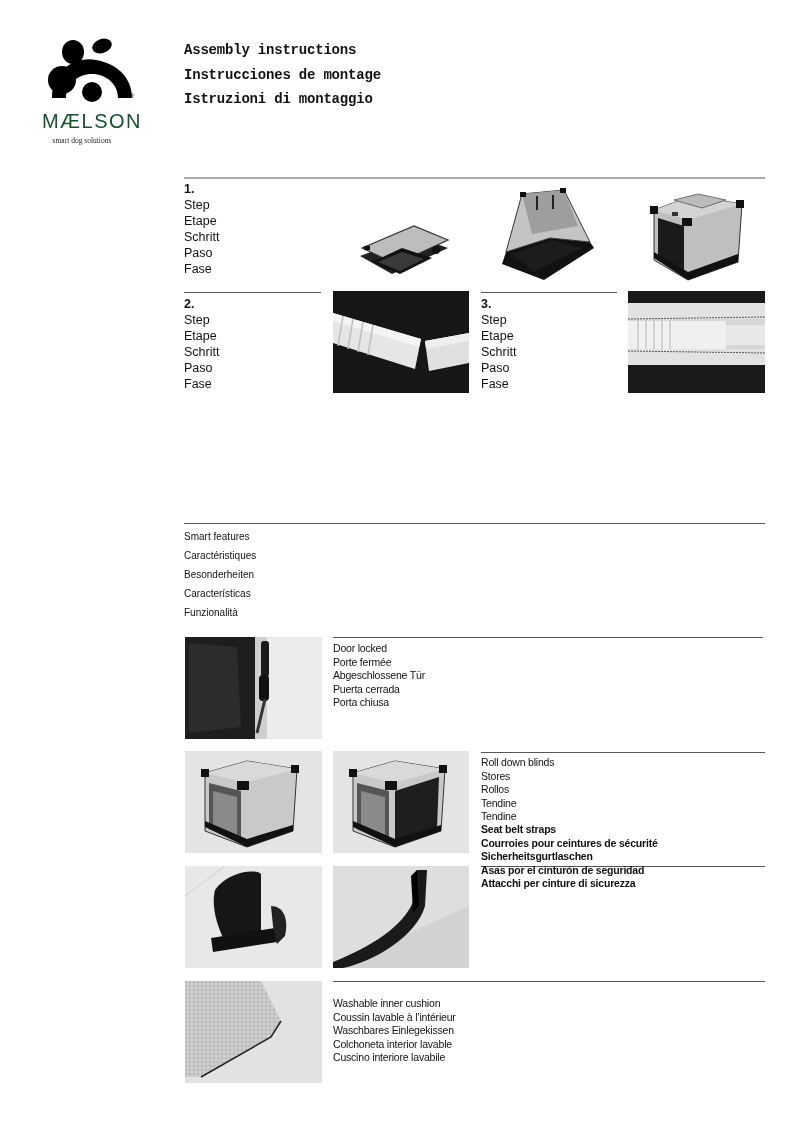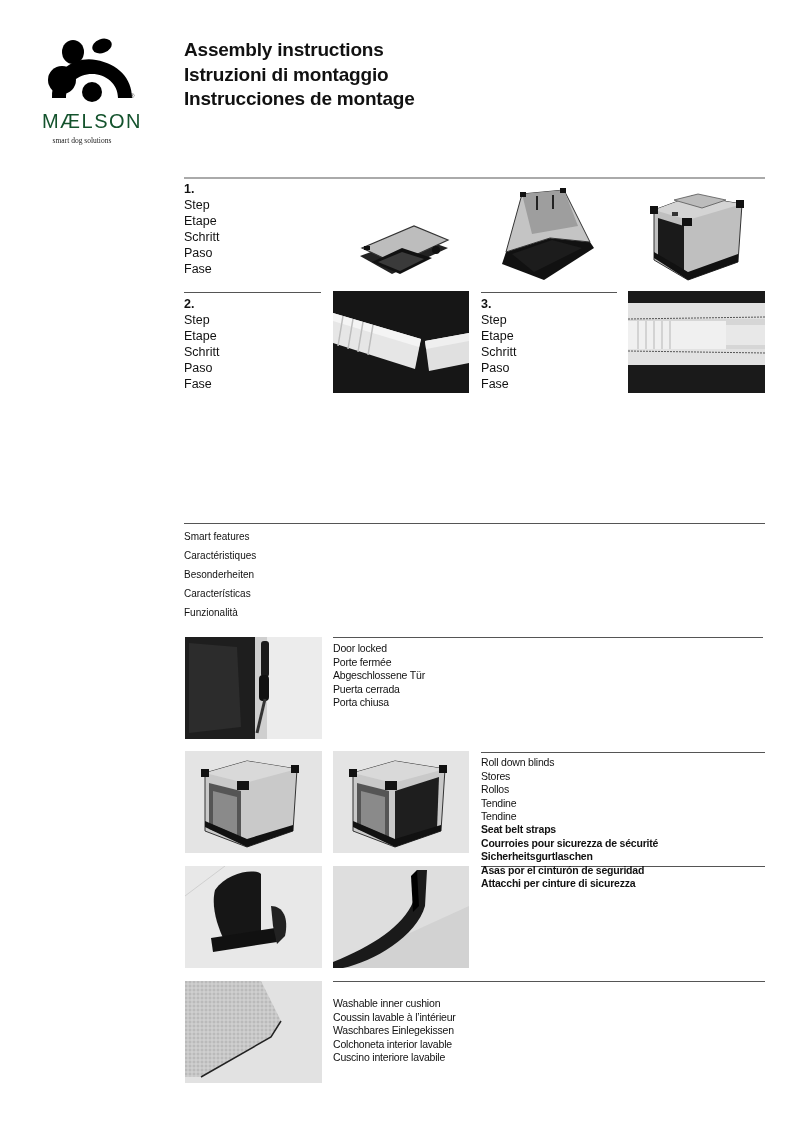--- a/index.html
+++ b/index.html
@@ -3,21 +3,21 @@
 <meta charset="utf-8">
 <style>
   html, body { margin: 0; padding: 0; background: #ffffff; }
   body { width: 802px; height: 1134px; position: relative; overflow: hidden;
          font-family: "DejaVu Sans Condensed", "Liberation Sans Narrow", "Liberation Sans", sans-serif; color: #111; }
   .abs { position: absolute; }
   .logo { left: 40px; top: 38px; width: 104px; height: 110px; }
   .logo svg { display: block; }
   .brand { left: 40px; top: 110px; width: 104px; text-align: center; font-size: 20px; letter-spacing: 1.5px; font-family: "Liberation Sans", sans-serif; color: #14532d; }
   .tagline { left: 30px; top: 136px; width: 104px; text-align: center; font-size: 7.5px; font-family: Liberation Serif, serif; color: #222; }
-  .title { left: 184px; top: 38px; font-size: 19px; line-height: 24.5px; font-weight: bold; font-family: Liberation Sans, sans-serif; letter-spacing: -0.2px; }
+  .title { left: 184px; top: 38px; font-size: 14px; line-height: 24.5px; font-weight: bold; font-family: Liberation Mono, monospace; letter-spacing: -0.2px; }
   .title div { white-space: nowrap; }
   .rule { position: absolute; height: 0; border-top: 1px solid #555; }
   .rule.light { border-top: 2px solid #aaa; }
   .step { position: absolute; font-family: "Liberation Sans", sans-serif; font-size: 12.5px; line-height: 16px; }
   .step .num { font-weight: bold; }
   .photo { position: absolute; overflow: hidden; }
   .features-title { left: 184px; top: 527px; font-size: 10px; line-height: 19px; font-family: "Liberation Sans", sans-serif; }
   .ftext { position: absolute; font-family: "Liberation Sans", sans-serif; font-size: 10.5px; line-height: 13.5px; letter-spacing: -0.2px; }
 </style>
 </head>
@@ -34,22 +34,22 @@
     <circle cx="52" cy="54" r="10" fill="#000"></circle>
     <circle cx="22" cy="42" r="14" fill="#000"></circle>
     <text x="90" y="60" font-size="6" font-family="Liberation Sans, sans-serif">®</text>
   </svg>
 </div>
 <div class="abs brand">MÆLSON</div>
 <div class="abs tagline">smart dog solutions</div>
 
 <div class="abs title">
   <div>Assembly instructions</div>
+  <div>Instrucciones de montage</div>
   <div>Istruzioni di montaggio</div>
-  <div>Instrucciones de montage</div>
 </div>
 
 <div class="rule light" style="left:184px; top:177px; width:581px;"></div>
 <div class="step" style="left:184px; top:181px;">
   <div class="num">1.</div>
   <div>Step</div>
   <div>Etape</div>
   <div>Schritt</div>
   <div>Paso</div>
   <div>Fase</div>
@@ -224,21 +224,21 @@
   <svg width="136" height="102" viewBox="0 0 136 102">
     <rect x="0" y="0" width="136" height="102" fill="#dedede"></rect>
     <path d="M0 102 L136 40 L136 102 Z" fill="#d2d2d2"></path>
     <path d="M0 96 C40 80 70 60 80 36 L84 4 L94 4 L92 40 C84 70 40 96 10 102 L0 102 Z" fill="#1a1a1a"></path>
     <path d="M78 10 L84 4 L86 40 L80 46 Z" fill="#000"></path>
   </svg>
 </div>
 <div class="rule" style="left:481px; top:866px; width:284px;"></div>
 <div class="ftext" style="left:481px; top:823px;font-weight:bold;">
   <div>Seat belt straps</div>
-  <div>Courroies pour sicurezza de sécurité</div>
+  <div>Courroies pour ceintures de sécurité</div>
   <div>Sicherheitsgurtlaschen</div>
   <div>Asas por el cinturón de seguridad</div>
   <div>Attacchi per cinture di sicurezza</div>
 </div>
 
 <div class="photo" style="left:185px; top:981px; width:137px; height:102px;">
   <svg width="137" height="102" viewBox="0 0 137 102">
     <defs>
       <pattern id="fleece" width="4" height="4" patternUnits="userSpaceOnUse">
         <rect width="4" height="4" fill="#c8c8c8"></rect>

